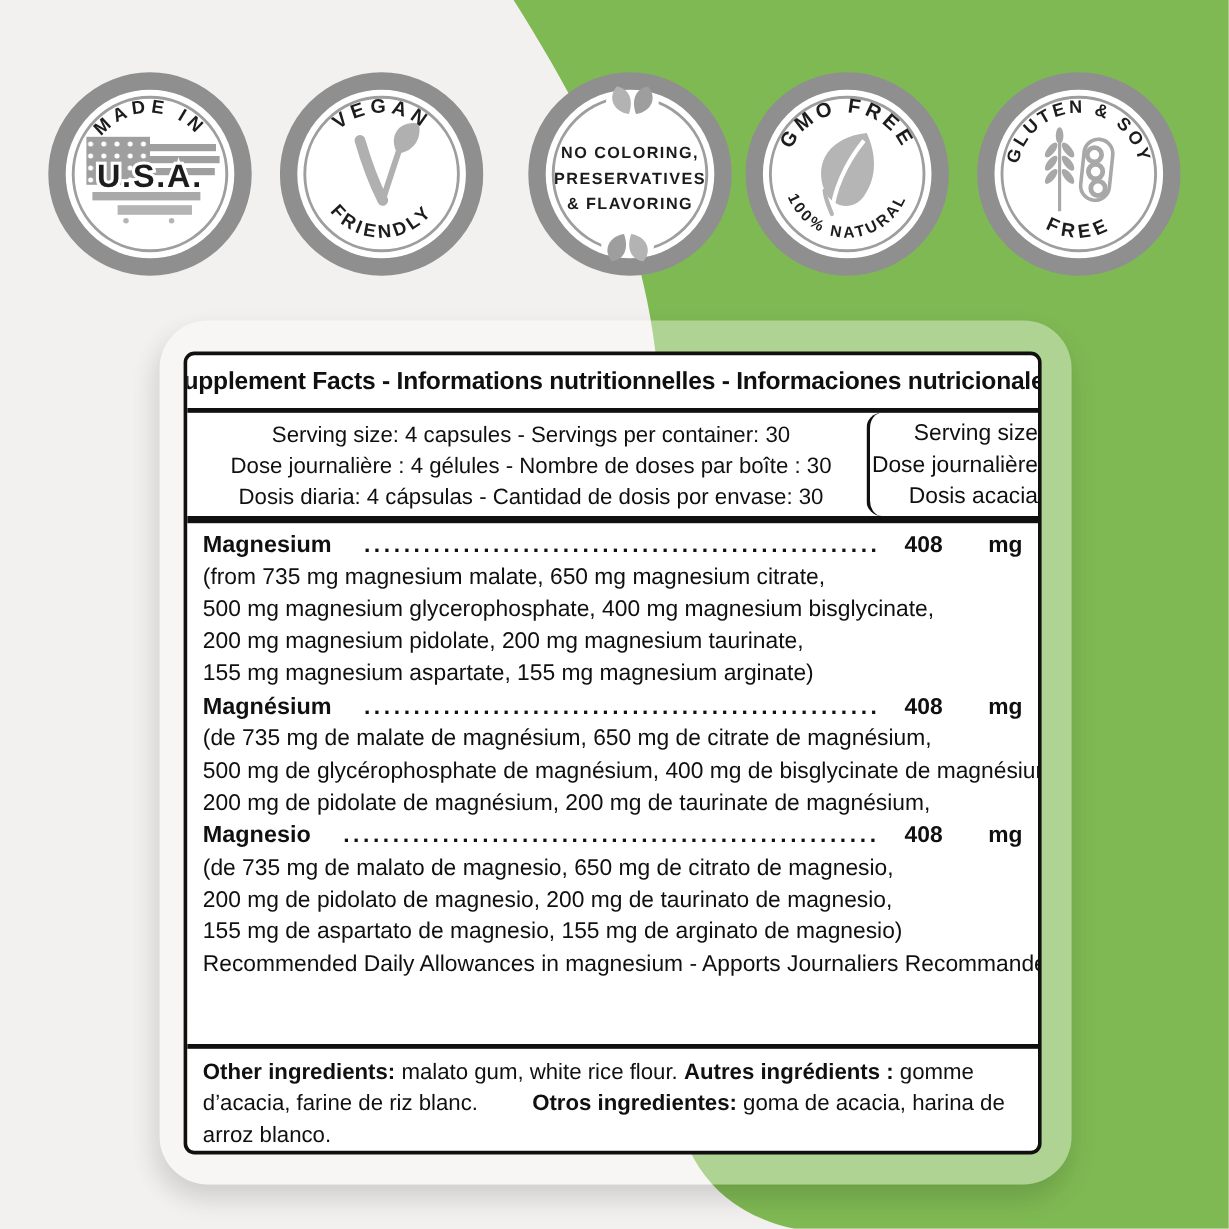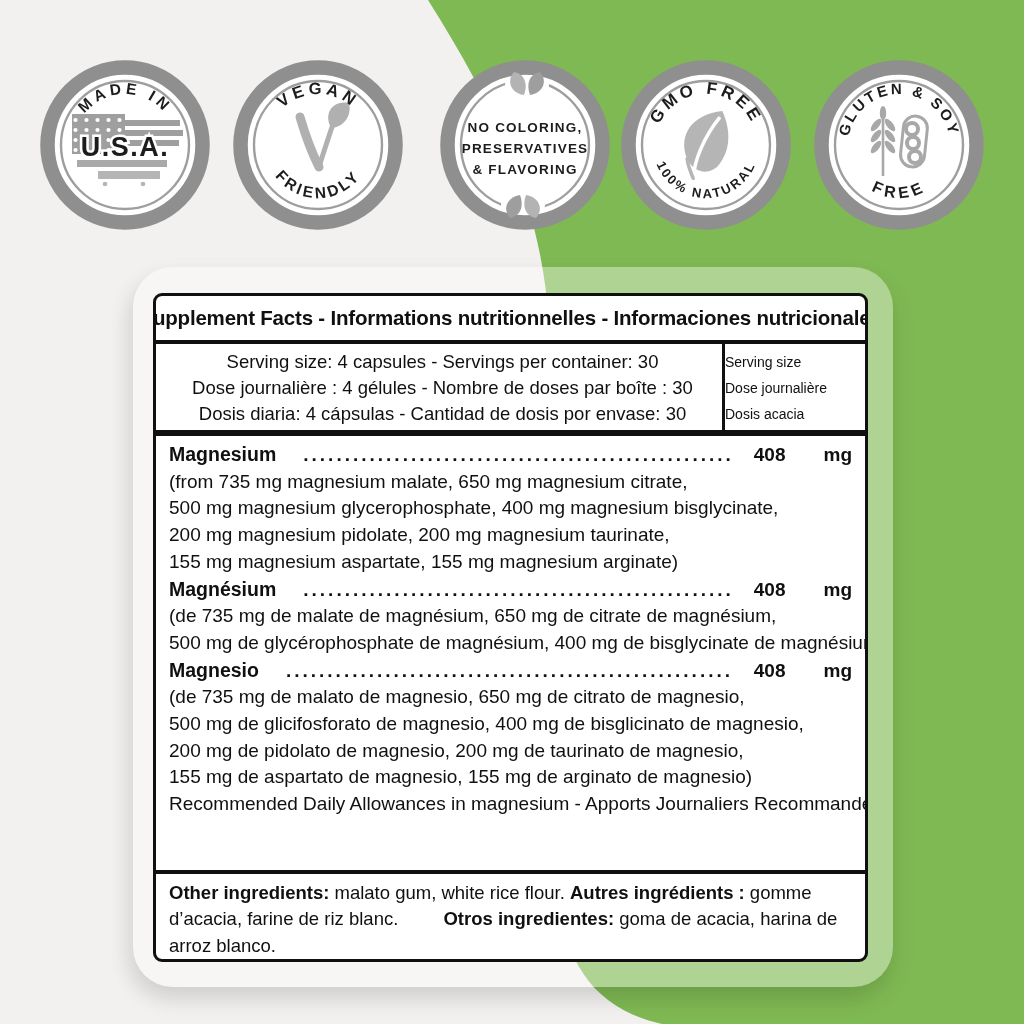--- a/index.html
+++ b/index.html
@@ -32,21 +32,21 @@
   .t-header{
     flex:0 0 44px;display:flex;align-items:center;justify-content:center;
     font-weight:bold;font-size:20.5px;letter-spacing:-0.2px;white-space:nowrap;
   }
   .hdiv3{flex:0 0 3.5px;background:#101010;}
   .hdiv6{flex:0 0 6.5px;background:#101010;}
   .t-serving{flex:0 0 86px;display:flex;}
   .sv-left{flex:1 1 auto;padding:5px 6px 0 13px;font-size:18.5px;line-height:26px;white-space:nowrap;text-align:center;}
   .sv-right{
     flex:0 0 140px;border-left:3.5px solid #101010;
-    padding-top:5px;font-size:14px;line-height:26px;text-align:left;
+    padding-top:5px;font-size:19px;line-height:26px;text-align:right;border-radius:13px;
   }
   .t-main{flex:1 1 auto;padding:5px 13px 0 13px;font-size:19px;line-height:26.7px;overflow:hidden;}
   .row{display:flex;align-items:baseline;gap:23px;}
   .row .nm{font-weight:bold;font-size:19.5px;white-space:nowrap;}
   .leader{flex:1 1 auto;overflow:hidden;white-space:nowrap;min-width:16px;padding:0 4px;}
   .leader::after{
     content:"..................................................................................................................................";
     letter-spacing:3px;font-weight:bold;
   }
   .amount{font-weight:bold;white-space:nowrap;}
@@ -223,29 +223,29 @@
       <div class="detail">155 mg magnesium aspartate, 155 mg magnesium arginate)</div>
 
       <div class="row">
         <span class="nm">Magnésium</span>
         <span class="leader"></span>
         <span class="amount">408</span>
         <span class="unit">mg</span>
       </div>
       <div class="detail">(de 735 mg de malate de magnésium, 650 mg de citrate de magnésium,</div>
       <div class="detail">500 mg de glycérophosphate de magnésium, 400 mg de bisglycinate de magnésium,</div>
+      <div class="detail">200 mg de pidolate de magnésium, 200 mg de taurinate de magnésium,</div>
 
       <div class="row">
         <span class="nm">Magnesio</span>
         <span class="leader"></span>
         <span class="amount">408</span>
         <span class="unit">mg</span>
       </div>
       <div class="detail">(de 735 mg de malato de magnesio, 650 mg de citrato de magnesio,</div>
-      <div class="detail">500 mg de glicifosforato de magnesio, 400 mg de bisglicinato de magnesio,</div>
       <div class="detail">200 mg de pidolato de magnesio, 200 mg de taurinato de magnesio,</div>
       <div class="detail">155 mg de aspartato de magnesio, 155 mg de arginato de magnesio)</div>
 
       <div class="detail">Recommended Daily Allowances in magnesium - Apports Journaliers Recommandés</div>
 
     </div>
 
     <div class="hdiv3"></div>
 
     <div class="t-other"><span style="font-weight: bold;">Other ingredients:</span><span> malato gum, white rice flour. </span><span style="font-weight: bold;">Autres ingrédients :</span><span> gomme d’acacia, farine de riz blanc. </span><span style="font-weight: bold; margin-left: 40px;">Otros ingredientes:</span><span> goma de acacia, harina de arroz blanco.</span></div>

